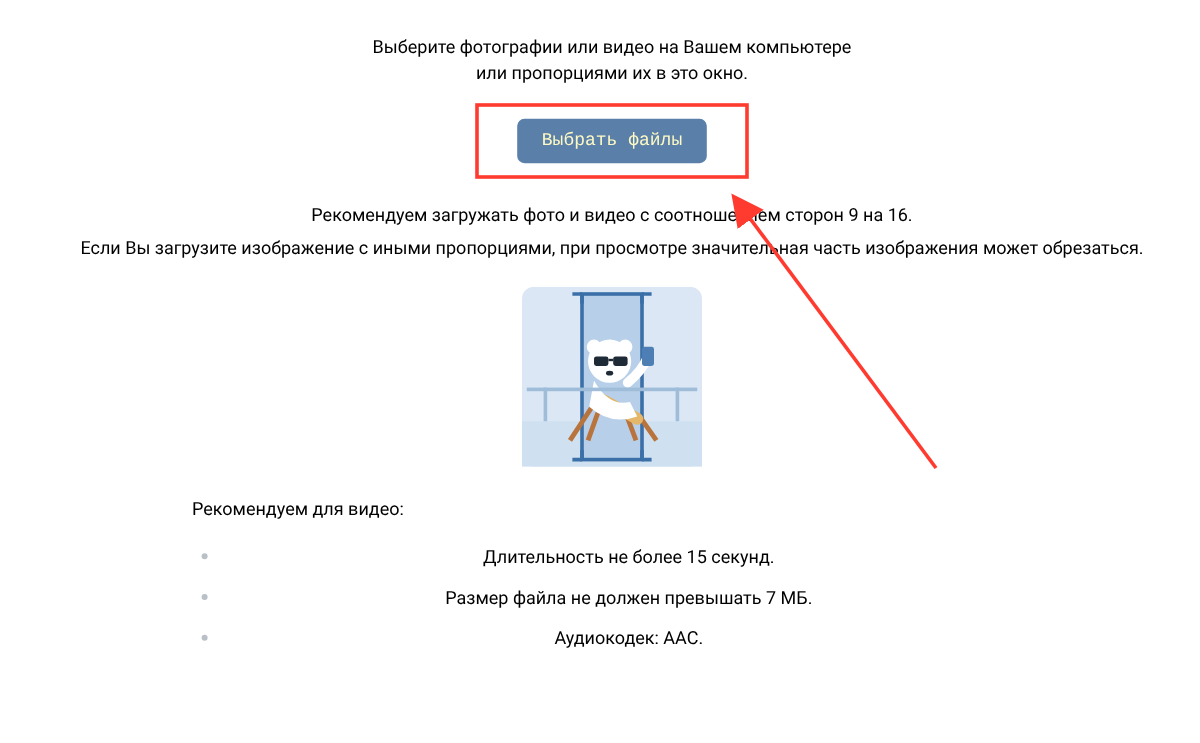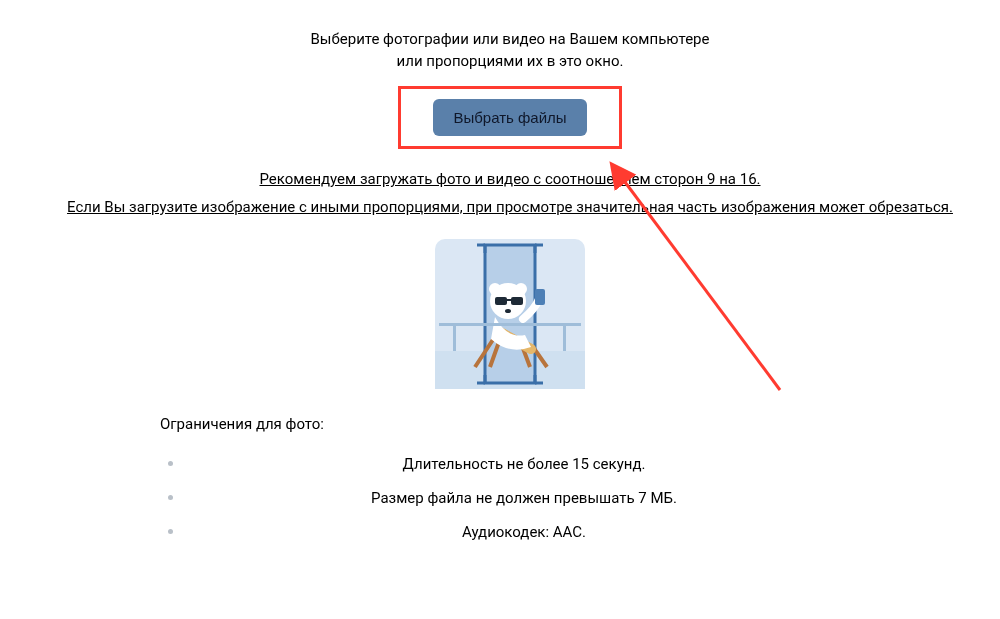--- a/index.html
+++ b/index.html
@@ -17,28 +17,29 @@
     }
     .lead { font-size: 15px; line-height: 22px; }
     .btn-outline {
       display: inline-block;
       border: 3px solid #ff3b30;
       padding: 10px 32px 10px 32px;
       margin: 14px auto 14px auto;
     }
     .choose-btn {
       background: #5a80aa;
-      color: #0f172a;
+      color: #fef9c3;
       border: none;
       border-radius: 6px;
       padding: 10px 20px;
       font-size: 15px;
       cursor: pointer;
+      font-family: Liberation Mono, monospace;
     }
-    .advice { font-size: 15px; line-height: 24px; margin-top: 4px; text-decoration: underline; }
+    .advice { font-size: 15px; line-height: 24px; margin-top: 4px; }
     .illustration { width: 150px; height: 150px; margin: 20px auto 0 auto; display: block; }
     .limits-block { width: 700px; margin: 26px auto 0 auto; text-align: left; }
     .limits-title { font-size: 15px; margin-bottom: 14px; }
     .limits-list { list-style: none; }
     .limits-list li {
       font-size: 15px;
       line-height: 20px;
       padding: 7px 0 7px 28px;
       position: relative;
       text-align: center;
@@ -102,21 +103,21 @@
 
     <path d="M88 80 Q100 70 104 60" stroke="#ffffff" stroke-width="8" stroke-linecap="round" fill="none"></path>
     <rect x="100" y="50" width="10" height="16" rx="2" fill="#4d7fb5"></rect>
 
     <rect x="4" y="84" width="142" height="3" fill="#9fbdd9"></rect>
     <rect x="18" y="84" width="3" height="28" fill="#9fbdd9"></rect>
     <rect x="128" y="84" width="3" height="28" fill="#9fbdd9"></rect>
   </svg>
 
   <div class="limits-block">
-    <p class="limits-title">Ограничения для фото:</p>
+    <p class="limits-title">Рекомендуем для видео:</p>
     <ul class="limits-list">
       <li>Длительность не более 15 секунд.</li>
       <li>Размер файла не должен превышать 7 МБ.</li>
       <li>Аудиокодек: AAC.</li>
     </ul>
   </div>
 </div>
 
 <svg class="arrow-svg" viewBox="0 0 1000 619">
   <defs>

